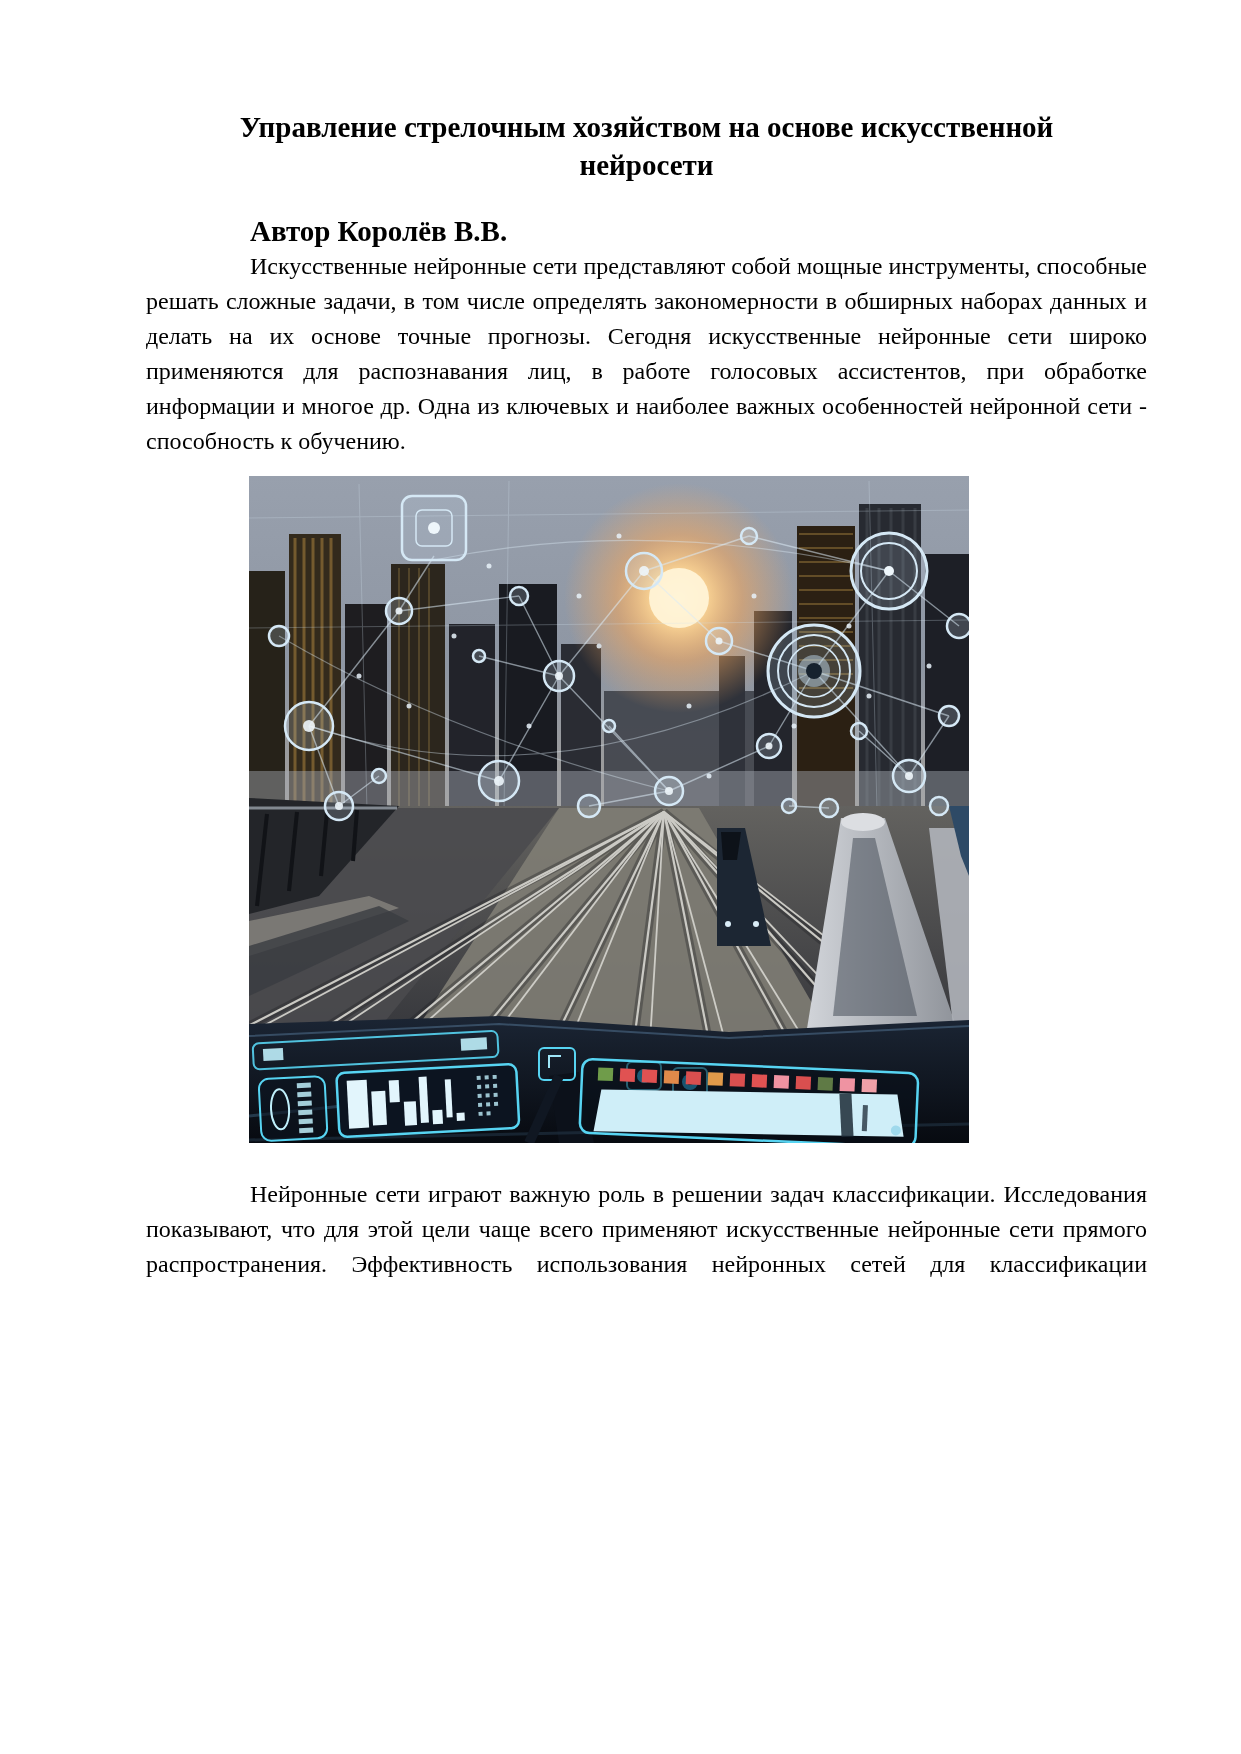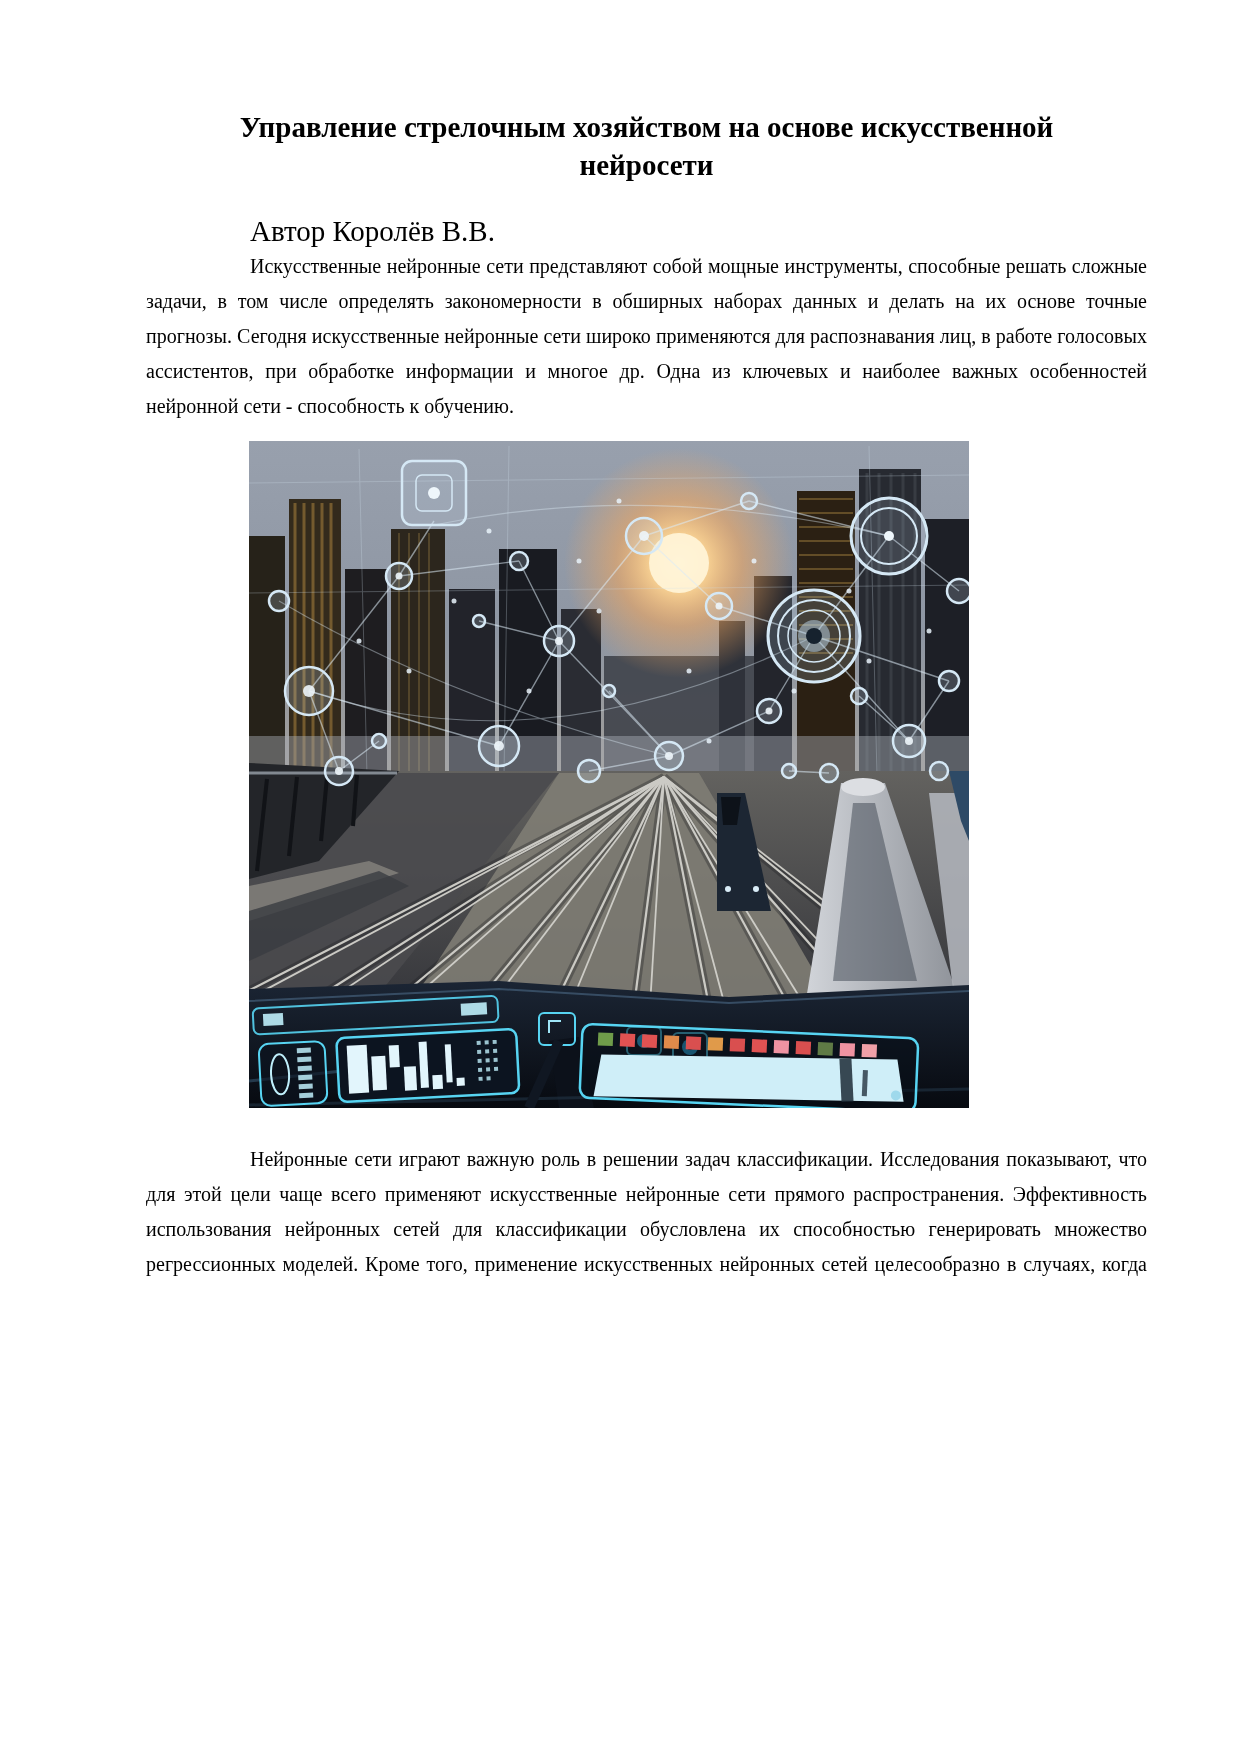--- a/index.html
+++ b/index.html
@@ -15,24 +15,25 @@
   .doc-title{
     margin:108px auto 0;
     max-width:920px;
     text-align:center;
     font-size:29px;line-height:38px;font-weight:bold;
   }
   .author-line{
     margin:30px 0 0;
     font-size:29px;line-height:35px;
     text-indent:104px;
+    font-weight:bold;
   }
   .para{
     margin:0;
-    font-size:20px;line-height:35px;
+    font-size:24px;line-height:35px;
     text-align:justify;
     text-indent:104px;
   }
   .para.second{margin-top:34px;}
   .figure-wrap{
     display:block;
     margin:17px 0 0 103px;
     width:720px;height:667px;
   }
   .figure-wrap svg{display:block;width:720px;height:667px;}

